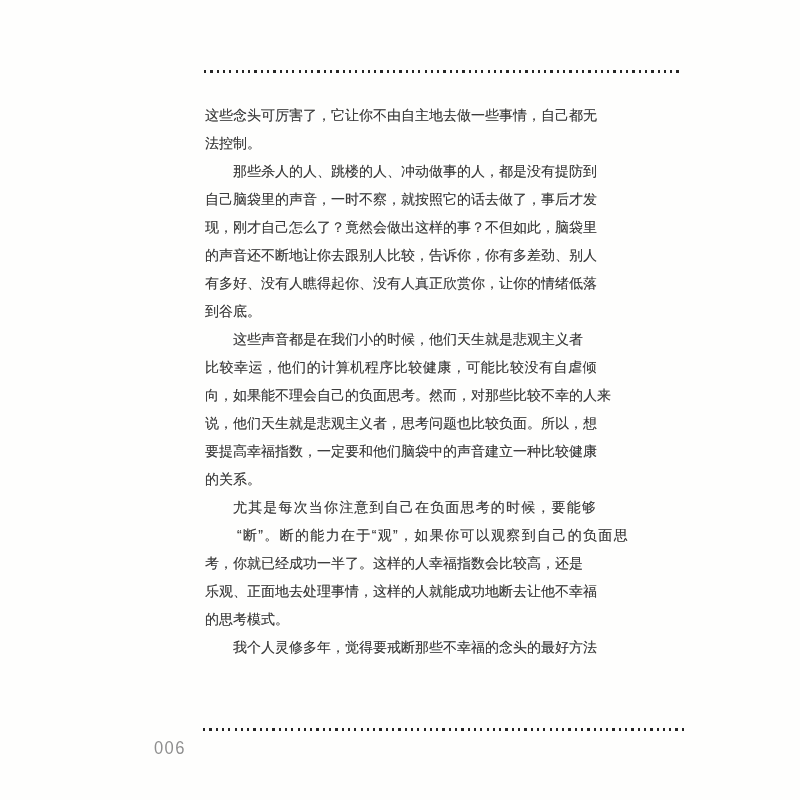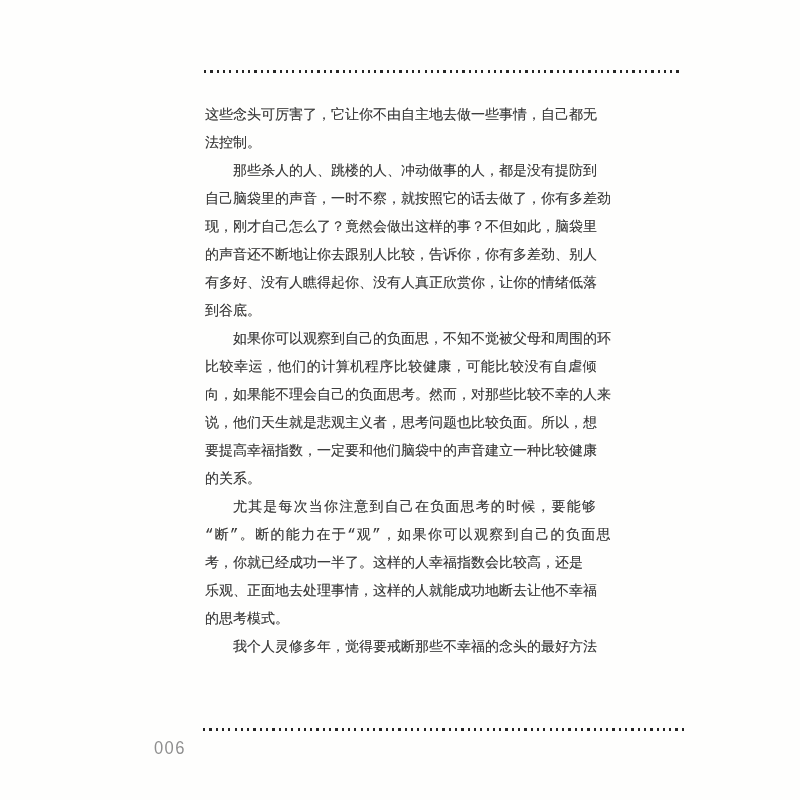--- a/index.html
+++ b/index.html
@@ -31,21 +31,20 @@
     width: 392px;
     font-size: 14px;
     line-height: 28px;
     color: #3c3c3c;
     filter: blur(0.35px);
     text-shadow: 0 0 0.6px rgba(70,70,70,0.55);
   }
   .line {
     height: 28px;
     white-space: nowrap;
-    font-family: Liberation Mono, monospace;
   }
   .line.indent { padding-left: 28px; }
   .page-number {
     position: absolute;
     left: 154px;
     top: 738px;
     font-size: 18px;
     line-height: 20px;
     color: #8e8e8e;
     letter-spacing: 1.5px;
@@ -56,33 +55,33 @@
 </style>
 </head>
 <body>
 
 <div class="page">
   <div class="dots dots-top"></div>
   <div class="body-text" id="body-text">
       <div class="line"><span>这些念头可厉害了，它让你不由自主地去做一些事情，自己都无</span></div>
       <div class="line"><span>法控制。</span></div>
       <div class="line indent"><span>那些杀人的人、跳楼的人、冲动做事的人，都是没有提防到</span></div>
-      <div class="line"><span>自己脑袋里的声音，一时不察，就按照它的话去做了，你有多差劲</span></div>
+      <div class="line"><span>自己脑袋里的声音，一时不察，就按照它的话去做了，事后才发</span></div>
       <div class="line"><span>现，刚才自己怎么了？竟然会做出这样的事？不但如此，脑袋里</span></div>
       <div class="line"><span>的声音还不断地让你去跟别人比较，告诉你，你有多差劲、别人</span></div>
       <div class="line"><span>有多好、没有人瞧得起你、没有人真正欣赏你，让你的情绪低落</span></div>
       <div class="line"><span>到谷底。</span></div>
-      <div class="line indent"><span>如果你可以观察到自己的负面思，不知不觉被父母和周围的环</span></div>
+      <div class="line indent"><span>这些声音都是在我们小的时候，他们天生就是悲观主义者</span></div>
       <div class="line"><span style="letter-spacing: 0.518519px;">比较幸运，他们的计算机程序比较健康，可能比较没有自虐倾</span></div>
       <div class="line"><span>向，如果能不理会自己的负面思考。然而，对那些比较不幸的人来</span></div>
       <div class="line"><span>说，他们天生就是悲观主义者，思考问题也比较负面。所以，想</span></div>
       <div class="line"><span>要提高幸福指数，一定要和他们脑袋中的声音建立一种比较健康</span></div>
       <div class="line"><span>的关系。</span></div>
       <div class="line indent"><span style="letter-spacing: 1.16667px;">尤其是每次当你注意到自己在负面思考的时候，要能够</span></div>
-      <div class="line"><span style="letter-spacing: 1.33371px;">“断”。断的能力在于“观”，如果你可以观察到自己的负面思</span></div>
+      <div class="line"><span style="letter-spacing: 1.33371px; margin-left: 32px;">“断”。断的能力在于“观”，如果你可以观察到自己的负面思</span></div>
       <div class="line"><span>考，你就已经成功一半了。这样的人幸福指数会比较高，还是</span></div>
       <div class="line"><span>乐观、正面地去处理事情，这样的人就能成功地断去让他不幸福</span></div>
       <div class="line"><span>的思考模式。</span></div>
       <div class="line indent"><span>我个人灵修多年，觉得要戒断那些不幸福的念头的最好方法</span></div>
     </div>
   <div class="dots dots-bottom"></div>
   <div class="page-number">006</div>
 </div>
 
 </body></html>

